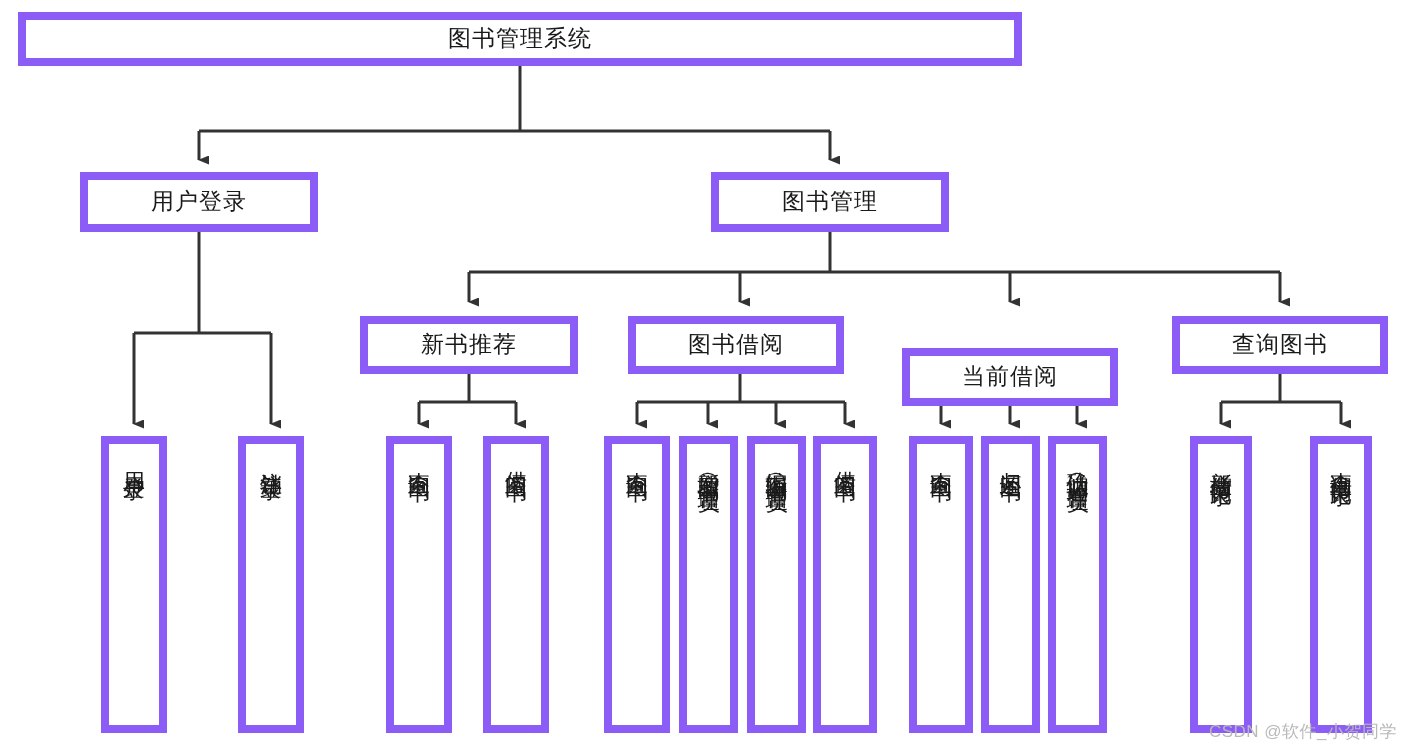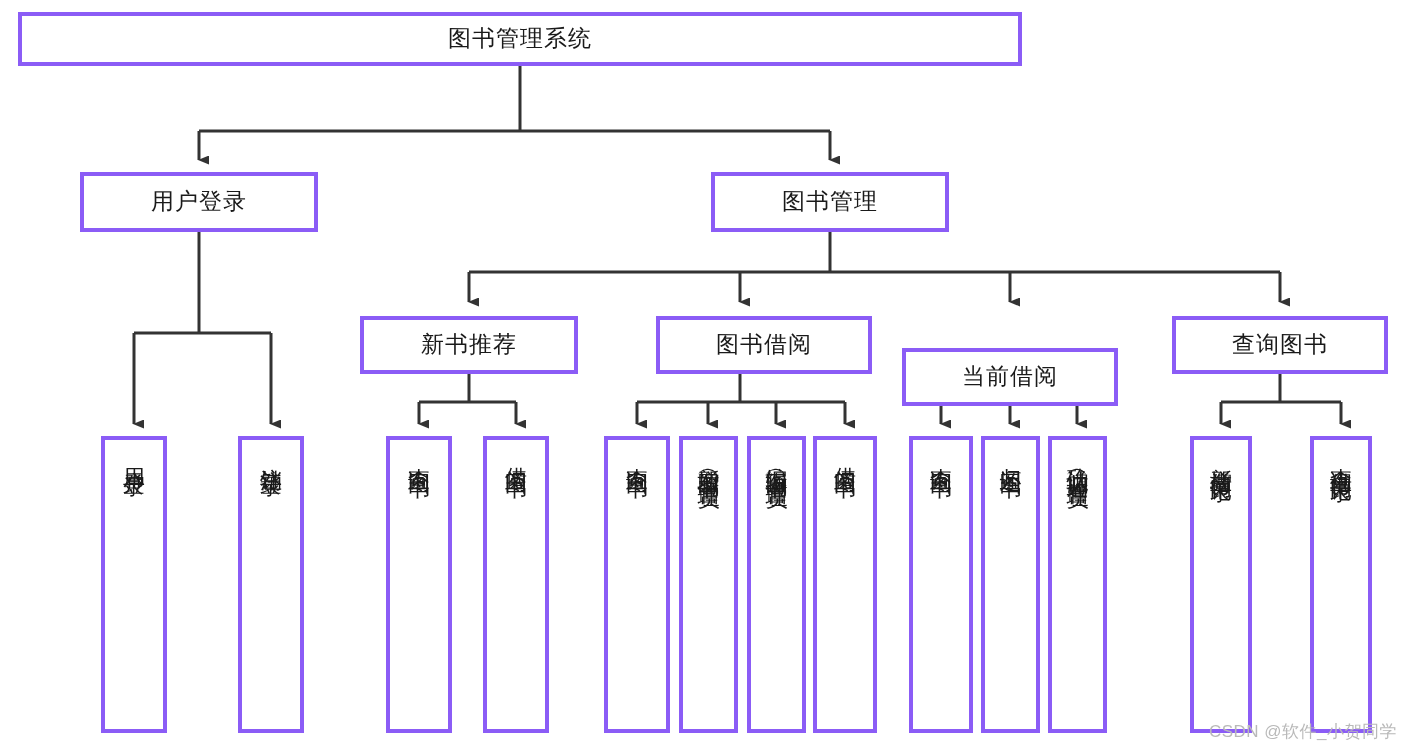--- a/index.html
+++ b/index.html
@@ -22,21 +22,21 @@
     left: 0;
     top: 0;
     width: 1405px;
     height: 747px;
     pointer-events: none;
   }
   .node {
     position: absolute;
     box-sizing: border-box;
     background: #ffffff;
-    border: 4px solid #8b5cf6;
+    border: 8px solid #8b5cf6;
     display: flex;
     align-items: center;
     justify-content: center;
     color: #1a1a1a;
   }
   .node .label {
     display: block;
     text-align: center;
     line-height: 1.28;
   }
@@ -129,21 +129,21 @@
   <div class="node horiz" style="left:80px; top:172px; width:238px; height:60px;">
     <span class="label">用户登录</span>
   </div>
   <div class="node horiz" style="left:360px; top:316px; width:218px; height:58px;">
     <span class="label">新书推荐</span>
   </div>
 
   <div class="node horiz" style="left:711px; top:172px; width:238px; height:60px;">
     <span class="label">图书管理</span>
   </div>
-  <div class="node horiz" style="left:656px; top:316px; width:216px; height:58px;">
+  <div class="node horiz" style="left:628px; top:316px; width:216px; height:58px;">
     <span class="label">图书借阅</span>
   </div>
   <div class="node horiz" style="left:902px; top:316px; width:216px; height:58px;margin-top:32px;">
     <span class="label">当前借阅</span>
   </div>
   <div class="node horiz" style="left:1172px; top:316px; width:216px; height:58px;">
     <span class="label">查询图书</span>
   </div>
 
   <div class="node vert" style="left:101px; top:436px; width:66px; height:297px;">

